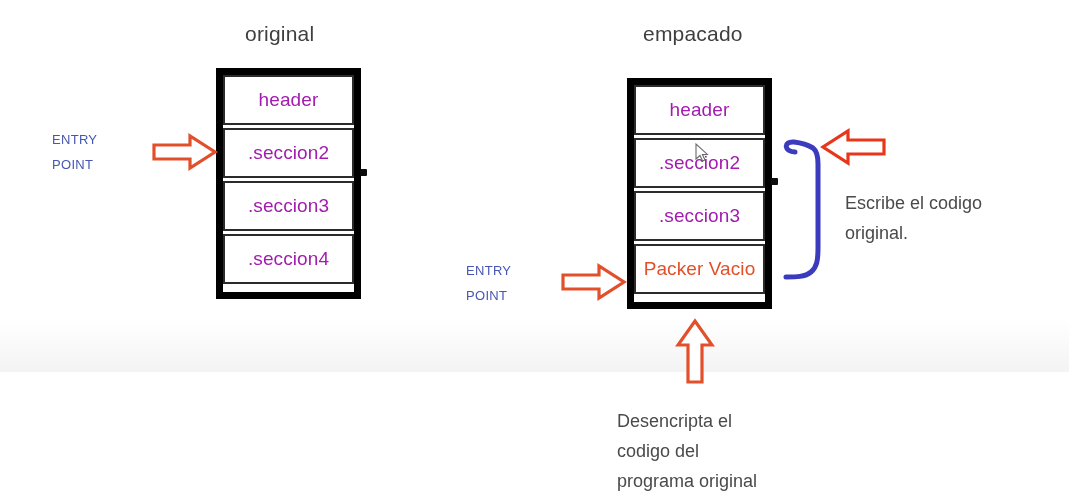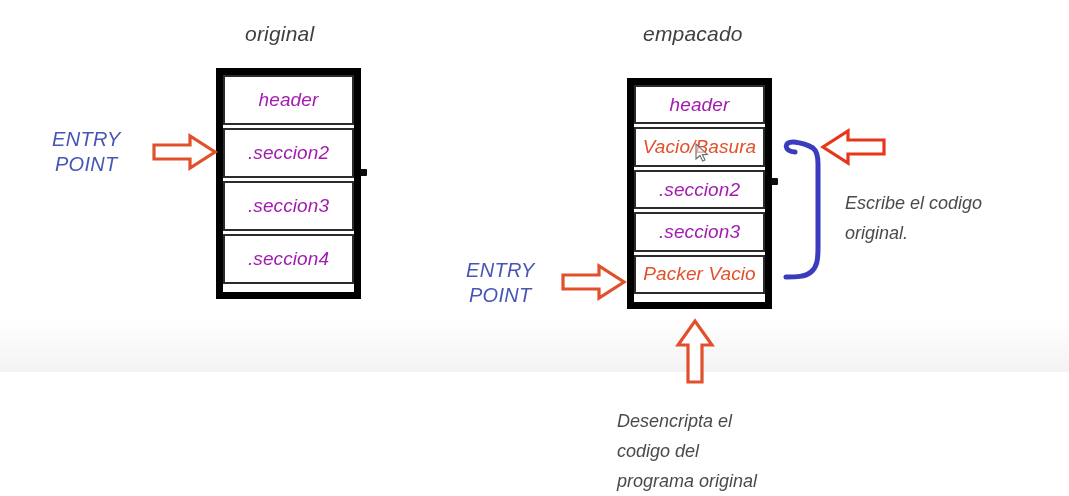--- a/index.html
+++ b/index.html
@@ -15,21 +15,20 @@
   }
   #stage {
     position: relative;
     width: 1069px;
     height: 372px;
     background: linear-gradient(to bottom,
         #ffffff 0px, #ffffff 318px,
         #fdfdfd 328px, #f6f6f6 360px,
         #ededed 400px, #e0e0e0 440px,
         #d4d4d4 475px, #d0d0d0 496px);
-    font-style: italic;
   }
 
   
   .caption {
     position: absolute;
     font-size: 21px;
     color: #3f3f3f;
     letter-spacing: .2px;
     white-space: nowrap;
   }
@@ -66,25 +65,24 @@
     width: 7px;
     height: 7px;
     background: #0d0d0d;
     border-radius: 1px;
   }
 
   
   .bluelabel {
     position: absolute;
     color: #4656b4;
-    font-size: 20px;
+    font-size: 13px;
     line-height: 25px;
     white-space: pre-line;
     letter-spacing: .3px;
-    text-align: center;
   }
 
   
   .note {
     position: absolute;
     color: #4a4a4a;
     font-size: 18px;
     line-height: 30px;
     white-space: pre-line;
   }
@@ -110,21 +108,20 @@
   <div class="pebox" id="box-original" style="left:216px; top:68px; width:145px; height:231px;">
     <div class="row">header</div>
     <div class="row">.seccion2</div>
     <div class="row">.seccion3</div>
     <div class="row">.seccion4</div>
   </div>
   <div class="handle" style="left:360px; top:169px;"></div>
 
   <div class="pebox" id="box-packed" style="left:627px; top:78px; width:145px; height:231px;">
     <div class="row">header</div>
-    <div class="row accent">Vacio/Basura</div>
     <div class="row">.seccion2</div>
     <div class="row">.seccion3</div>
     <div class="row accent">Packer Vacio</div>
   </div>
   <div class="handle" style="left:771px; top:178px;"></div>
 
   <svg class="cursor" style="left:694px; top:143px;" width="16" height="20" viewBox="0 0 16 20">
     <path d="M2 1 L2 16 L6 12.5 L8.6 18 L11 17 L8.4 11.6 L13.4 11.4 Z" fill="#ffffff" fill-opacity="0.55" stroke="#6b6b6b" stroke-width="1.1"></path>
   </svg>
 

